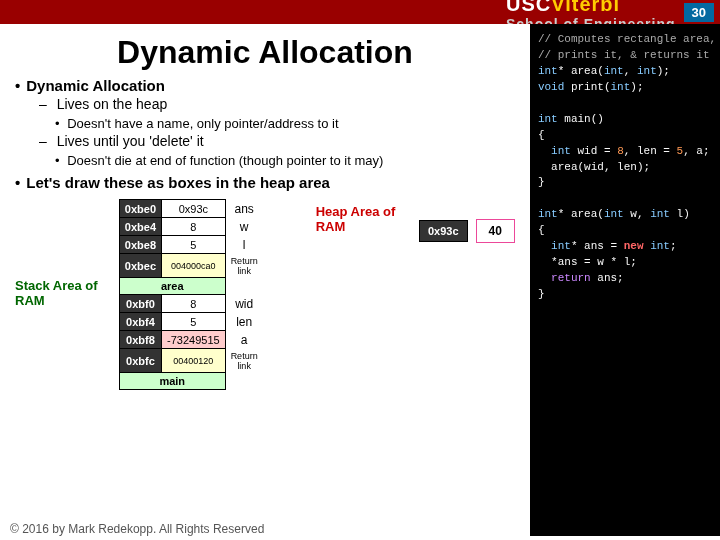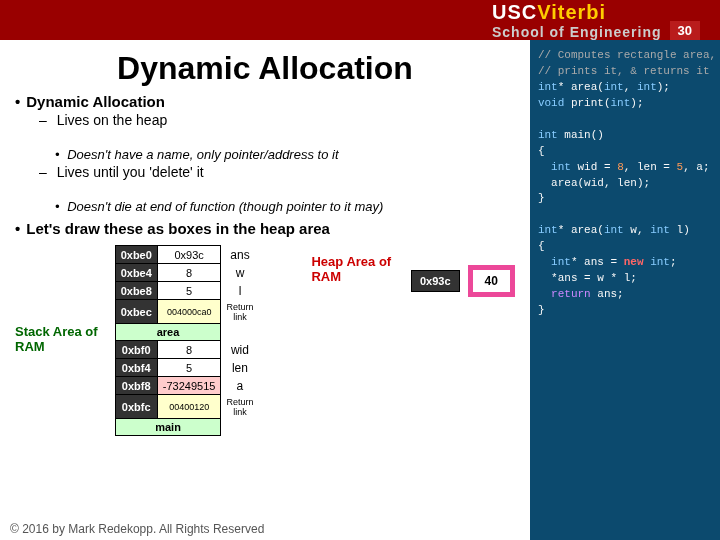--- a/index.html
+++ b/index.html
@@ -9,34 +9,34 @@
       background: #fff;
       font-family: Arial, sans-serif;
       font-size: 13px;
       overflow: hidden;
       position: relative;
     }
 
     
     #top-bar {
       background: #990000;
-      height: 40px;
-      display: flex;
-      align-items: flex-end;
+      height: 24px;
+      display: flex;
+      align-items: center;
       justify-content: flex-end;
-      padding-right: 20px;
+      padding-right: 6px;
     }
     #usc-logo {
       color: #fff;
       font-size: 18px;
       font-weight: bold;
       letter-spacing: 1px;
     }
     #slide-number {
-      background: #b91c1c;
+      background: #0369a1;
       color: #fff;
       font-size: 13px;
       font-weight: bold;
       padding: 2px 8px;
       margin-left: 8px;
     }
 
     
     #main-content {
       display: flex;
@@ -78,23 +78,22 @@
       margin-top: 2px;
       font-size: 14px;
     }
     .dash-item::before {
       content: "–";
       margin-right: 6px;
     }
 
     .sub-bullet {
       margin-left: 40px;
-      margin-top: 19px;
+      margin-top: 4px;
       font-size: 13px;
-      font-style: italic;
     }
     .sub-bullet::before {
       content: "•";
       margin-right: 4px;
     }
 
     
     #diagram-area {
       margin-top: 8px;
       display: flex;
@@ -169,28 +168,28 @@
       color: #fff;
       font-weight: bold;
       font-size: 11px;
       padding: 4px 8px;
       border: 1px solid #000;
     }
     .heap-val {
       background: #fff;
       font-size: 12px;
       padding: 4px 12px;
-      border: 5px solid #ec4899;
+      border: 1px solid #ec4899;
       font-weight: bold;
     }
 
     
     #right-panel {
       width: 202px;
-      background: #0c4a6e;
+      background: #000000;
       padding: 8px;
       font-family: 'Courier New', monospace;
       font-size: 11px;
       color: #f8f8f8;
       overflow: hidden;
     }
 
     .code-comment { color: #aaaaaa; }
     .code-keyword { color: #cc88ff; }
     .code-type { color: #88ccff; }

